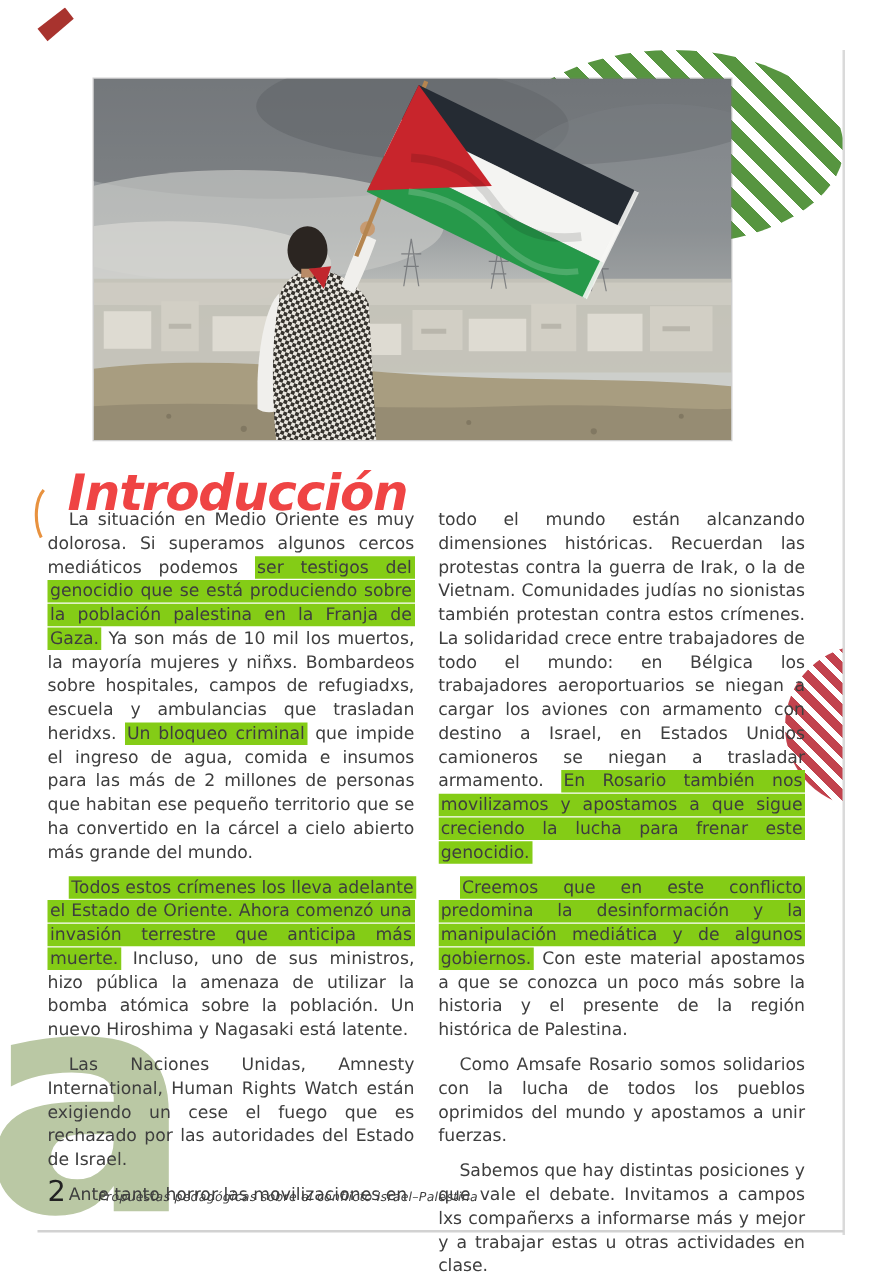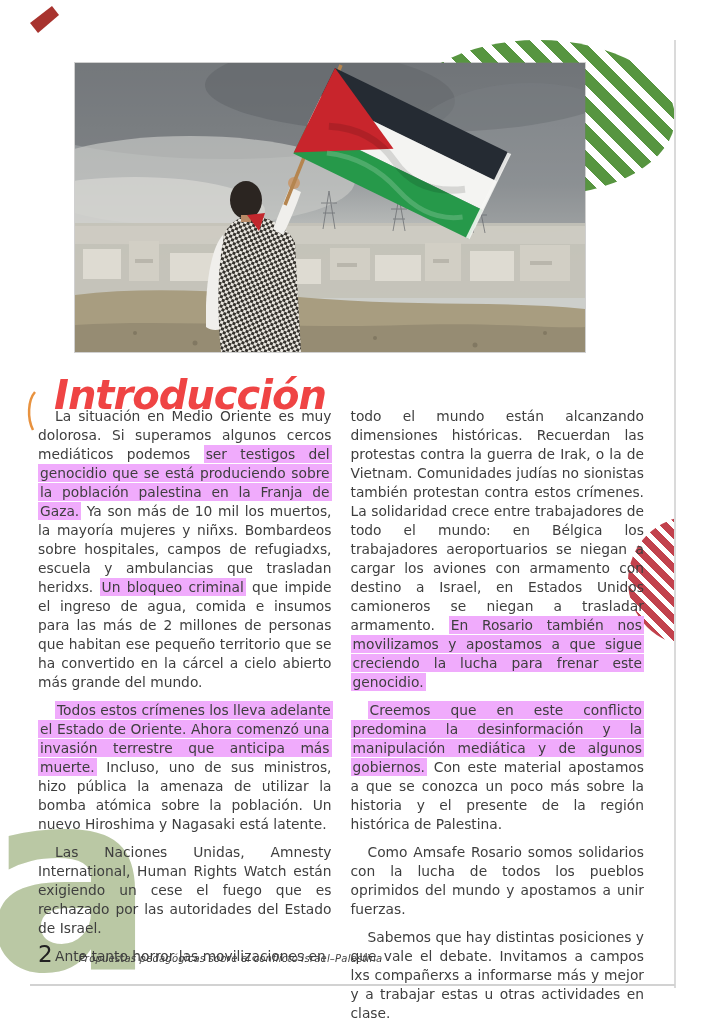--- a/index.html
+++ b/index.html
@@ -22,21 +22,21 @@
     box-shadow:0 0 0 1px rgba(120,120,120,.35);}
   .photo svg{display:block;}
 
   
   .title{position:absolute;left:38px;top:356px;margin:16px;z-index:3;
     font-size:40px;font-weight:800;font-style:italic;letter-spacing:-1px;color:#ef4444;}
   .cols{position:absolute;left:38px;top:407px;width:606px;display:flex;gap:19px;z-index:3;}
   .col{width:294px;font-size:13.8px;line-height:19px;color:#3e3e3e;text-align:justify;}
   .col p{margin:0 0 9px 0;text-indent:17px;}
   .col p.noindent{text-indent:0;}
-  .hl{background:#f0abfc;padding:1px 2px;box-decoration-break:clone;-webkit-box-decoration-break:clone;}
+  .hl{background:#84cc16;padding:1px 2px;box-decoration-break:clone;-webkit-box-decoration-break:clone;}
 
   
   .footer{position:absolute;left:38px;top:941px;display:flex;align-items:baseline;z-index:3;}
   .pagenum{font-size:23px;font-weight:500;color:#222;}
   .foottext{font-size:10px;color:#3f3f3f;margin-left:26px;letter-spacing:.2px;font-style:italic;}
 
   
   .right-edge{position:absolute;left:674px;top:40px;height:948px;width:2px;background:#dadada;z-index:4;}
   .bottom-edge{position:absolute;left:30px;top:984px;width:645px;height:2px;background:#d2d2d2;z-index:4;}
 </style>

